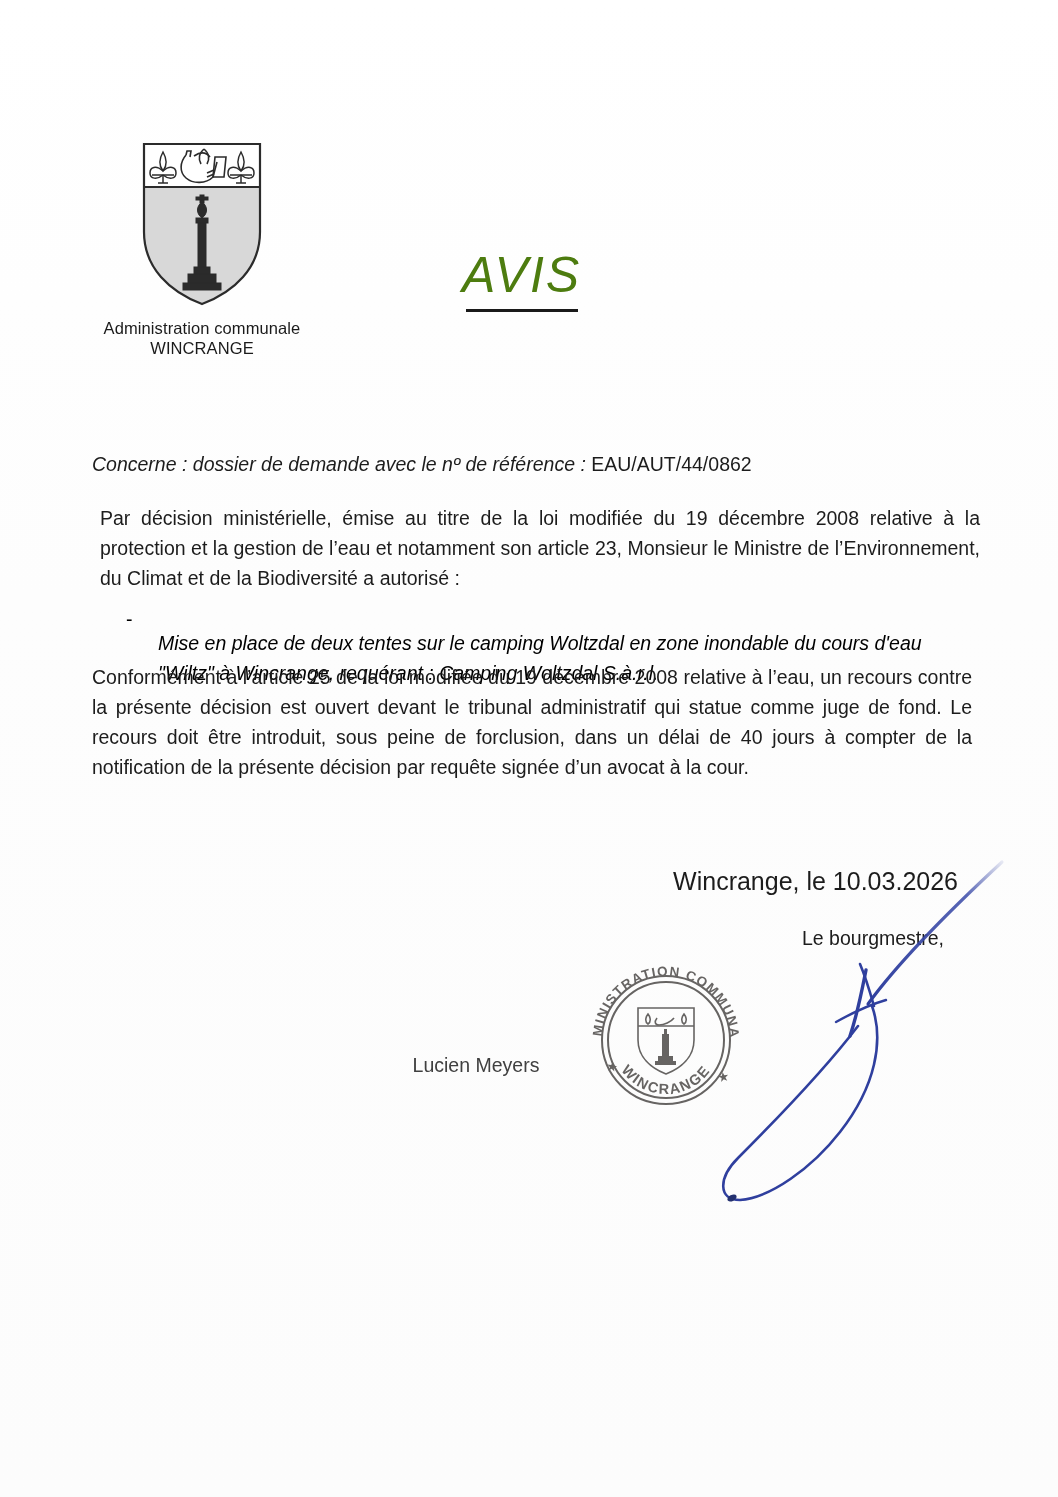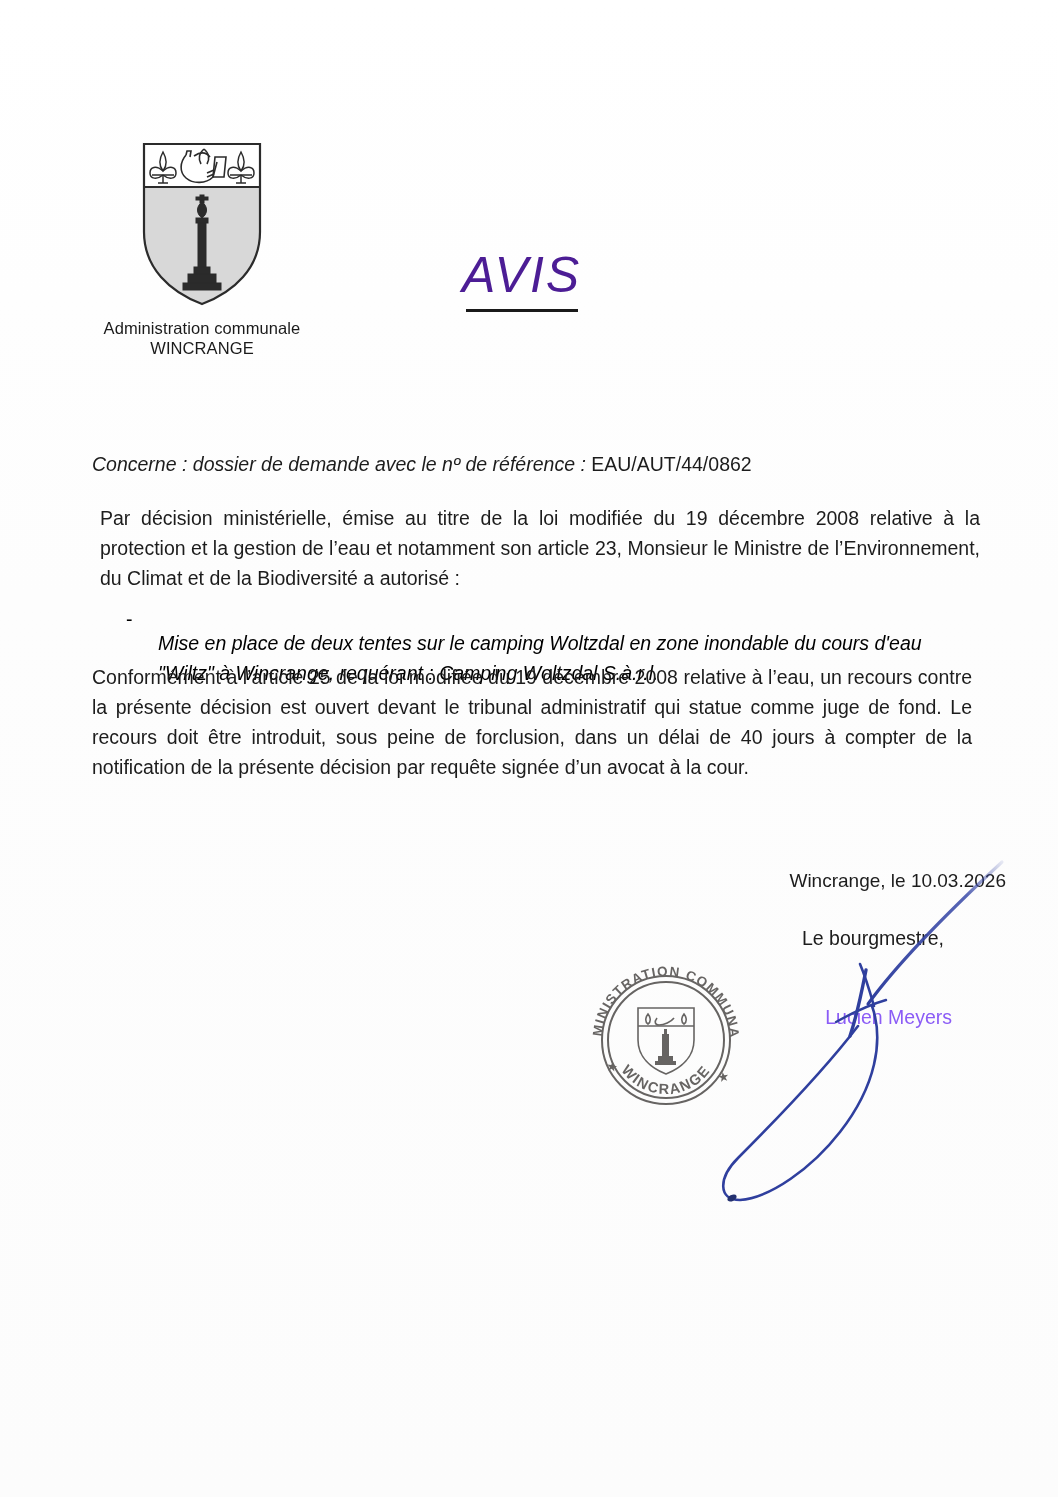--- a/index.html
+++ b/index.html
@@ -52,21 +52,21 @@
 
   
   #doc-title {
     position: absolute;
     left: 462px;
     top: 247px;
     font-family: "Liberation Sans", sans-serif;
     font-style: italic;
     font-size: 50px;
     letter-spacing: 2px;
-    color: #4c1d95;
+    color: #4d7c0f;
     line-height: 56px;
   }
   #doc-title-underline {
     position: absolute;
     left: 466px;
     top: 309px;
     width: 112px;
     height: 3px;
     background: #1a1a1a;
   }
@@ -138,46 +138,45 @@
     text-justify: inter-word;
   }
 
   
   #place-date {
     position: absolute;
     left: 0;
     top: 868px;
     width: 958px;
     text-align: right;
-    font-size: 19px;
+    font-size: 25px;
     line-height: 26px;
     color: #1c1c1c;
     font-family: "Liberation Sans", sans-serif;
-    margin-left: 48px;
   }
   #role-line {
     position: absolute;
     left: 0;
     top: 925px;
     width: 944px;
     text-align: right;
     font-size: 19.5px;
     line-height: 26px;
     color: #1c1c1c;
     font-family: "Liberation Sans", sans-serif;
   }
   #signer-name {
     position: absolute;
     left: 0;
-    top: 1004px;
+    top: 1052px;
     width: 952px;
-    text-align: right;
+    text-align: center;
     font-size: 19.5px;
     line-height: 26px;
-    color: #8b5cf6;
+    color: #404040;
     font-family: "Liberation Sans", sans-serif;
   }
 
   #signature-ink {
     position: absolute;
     left: 690px;
     top: 840px;
     width: 340px;
     height: 380px;
     pointer-events: none;

